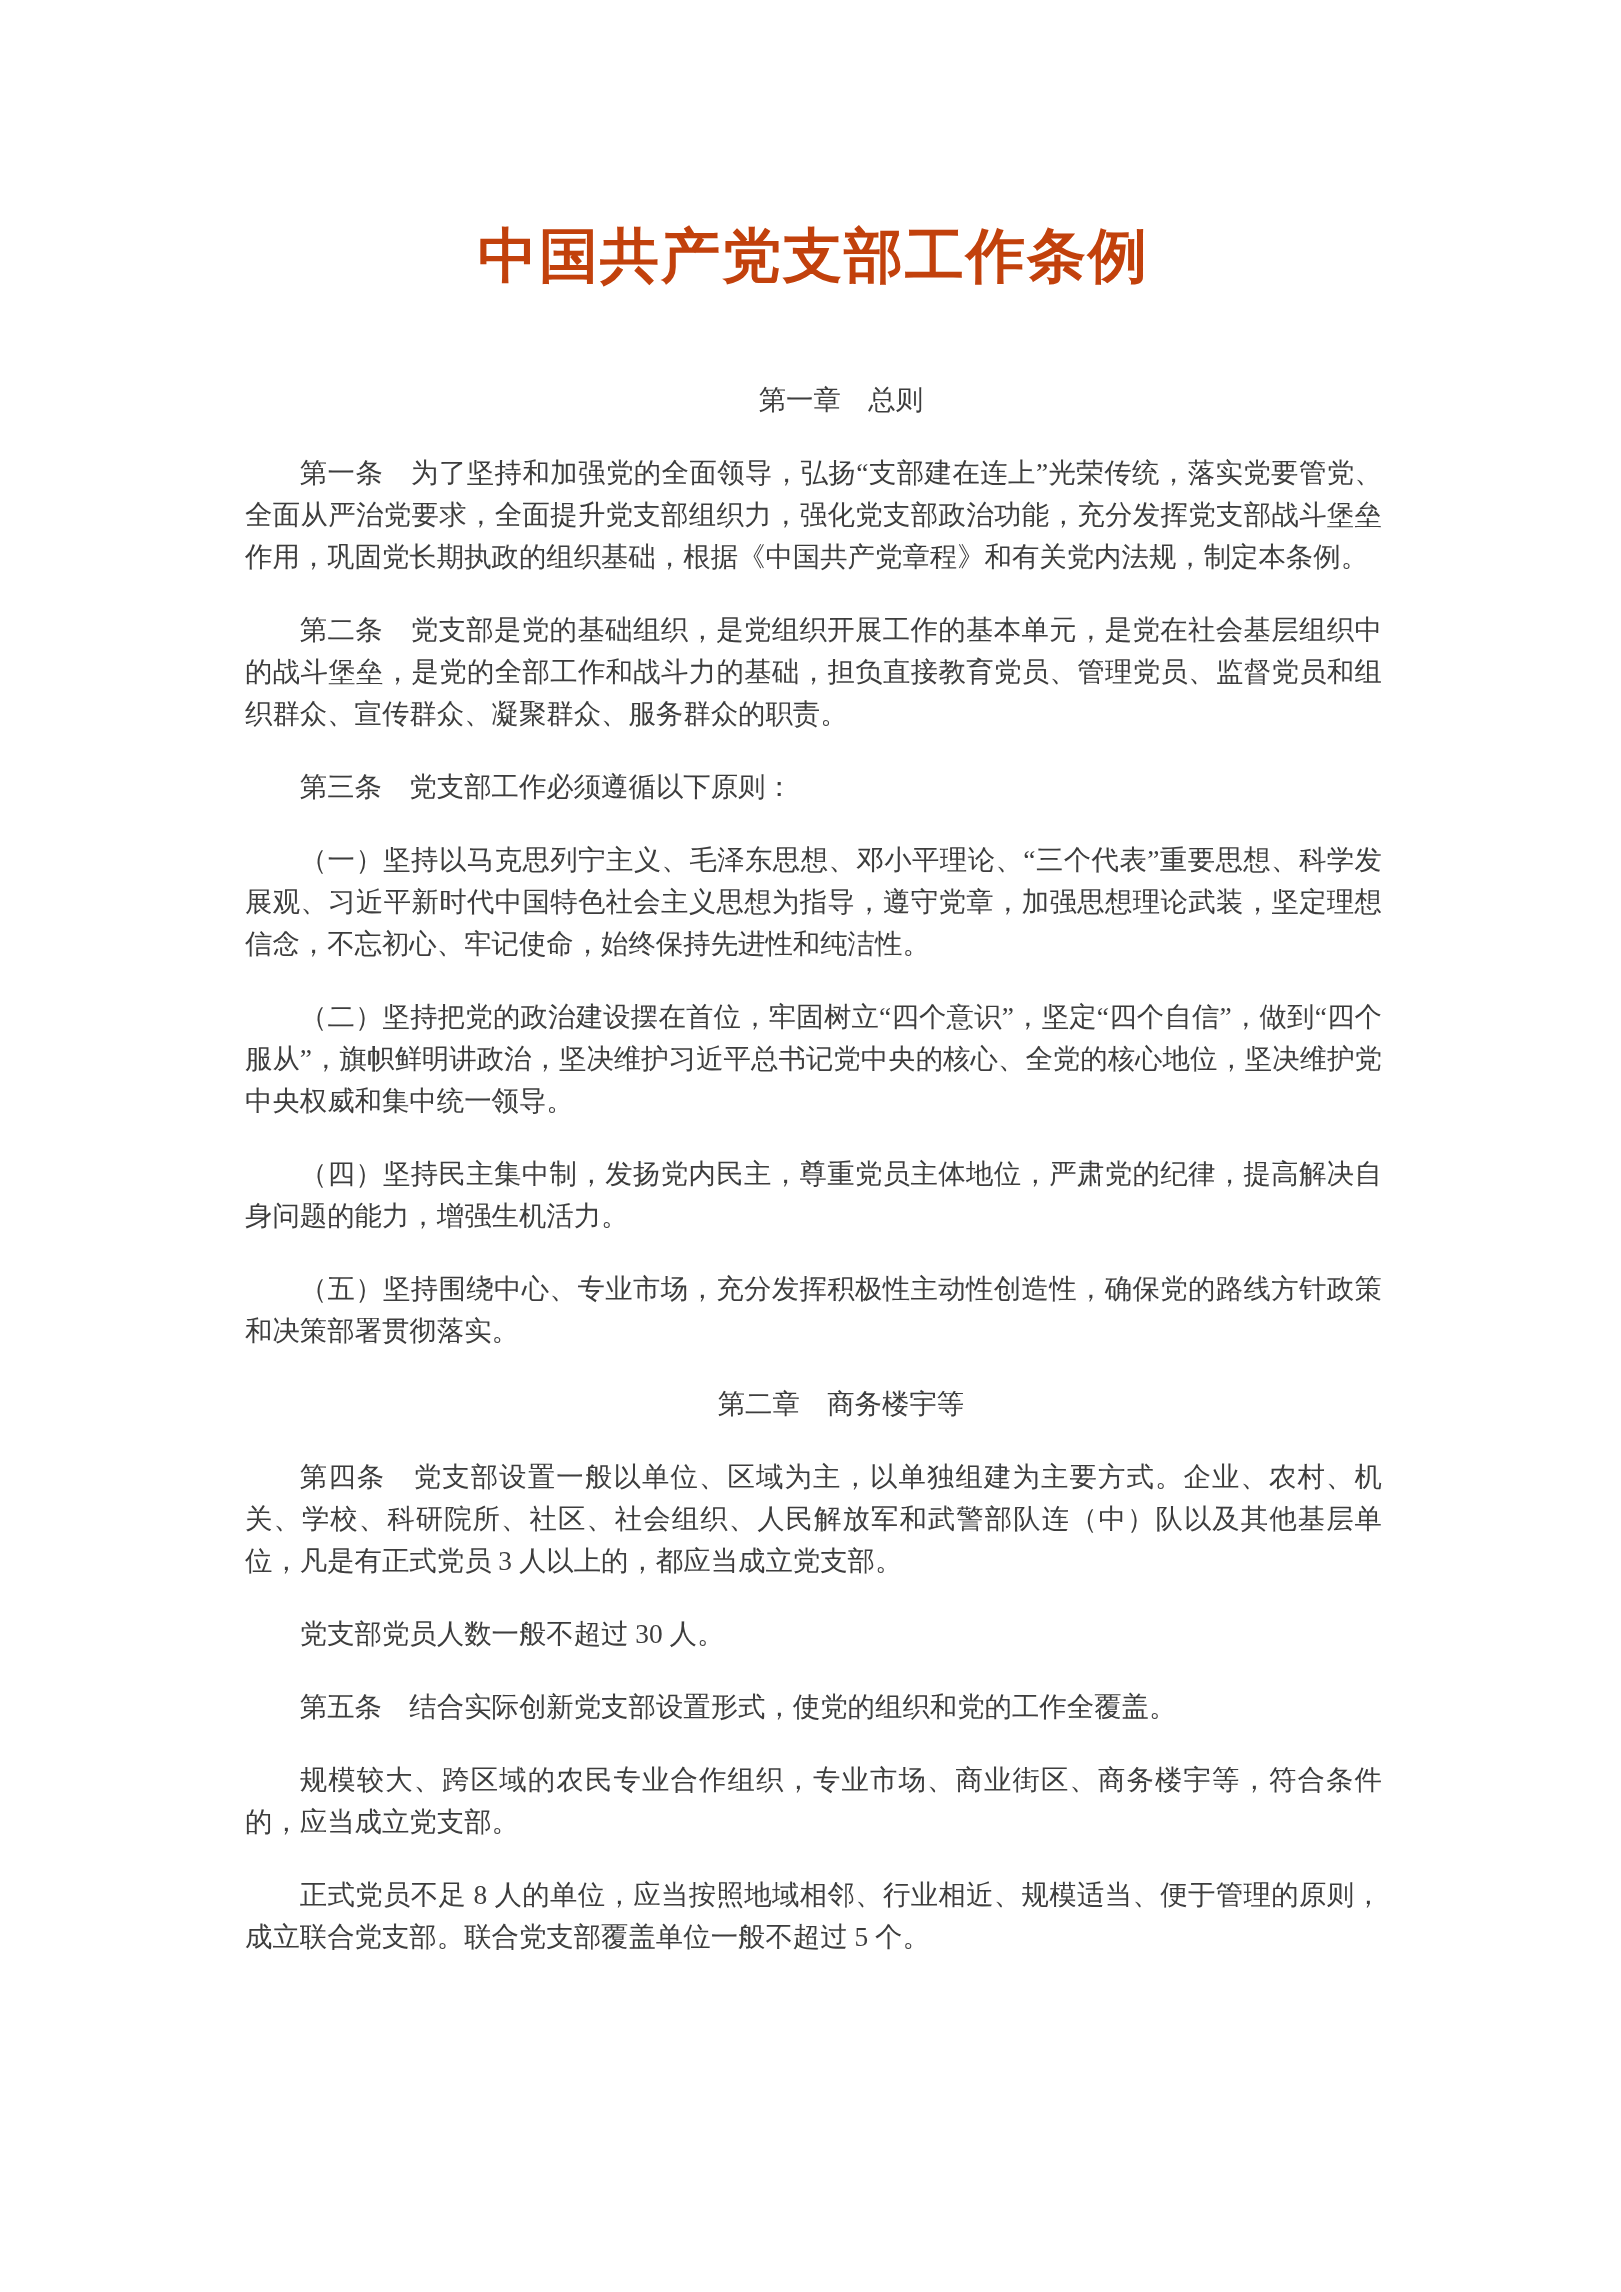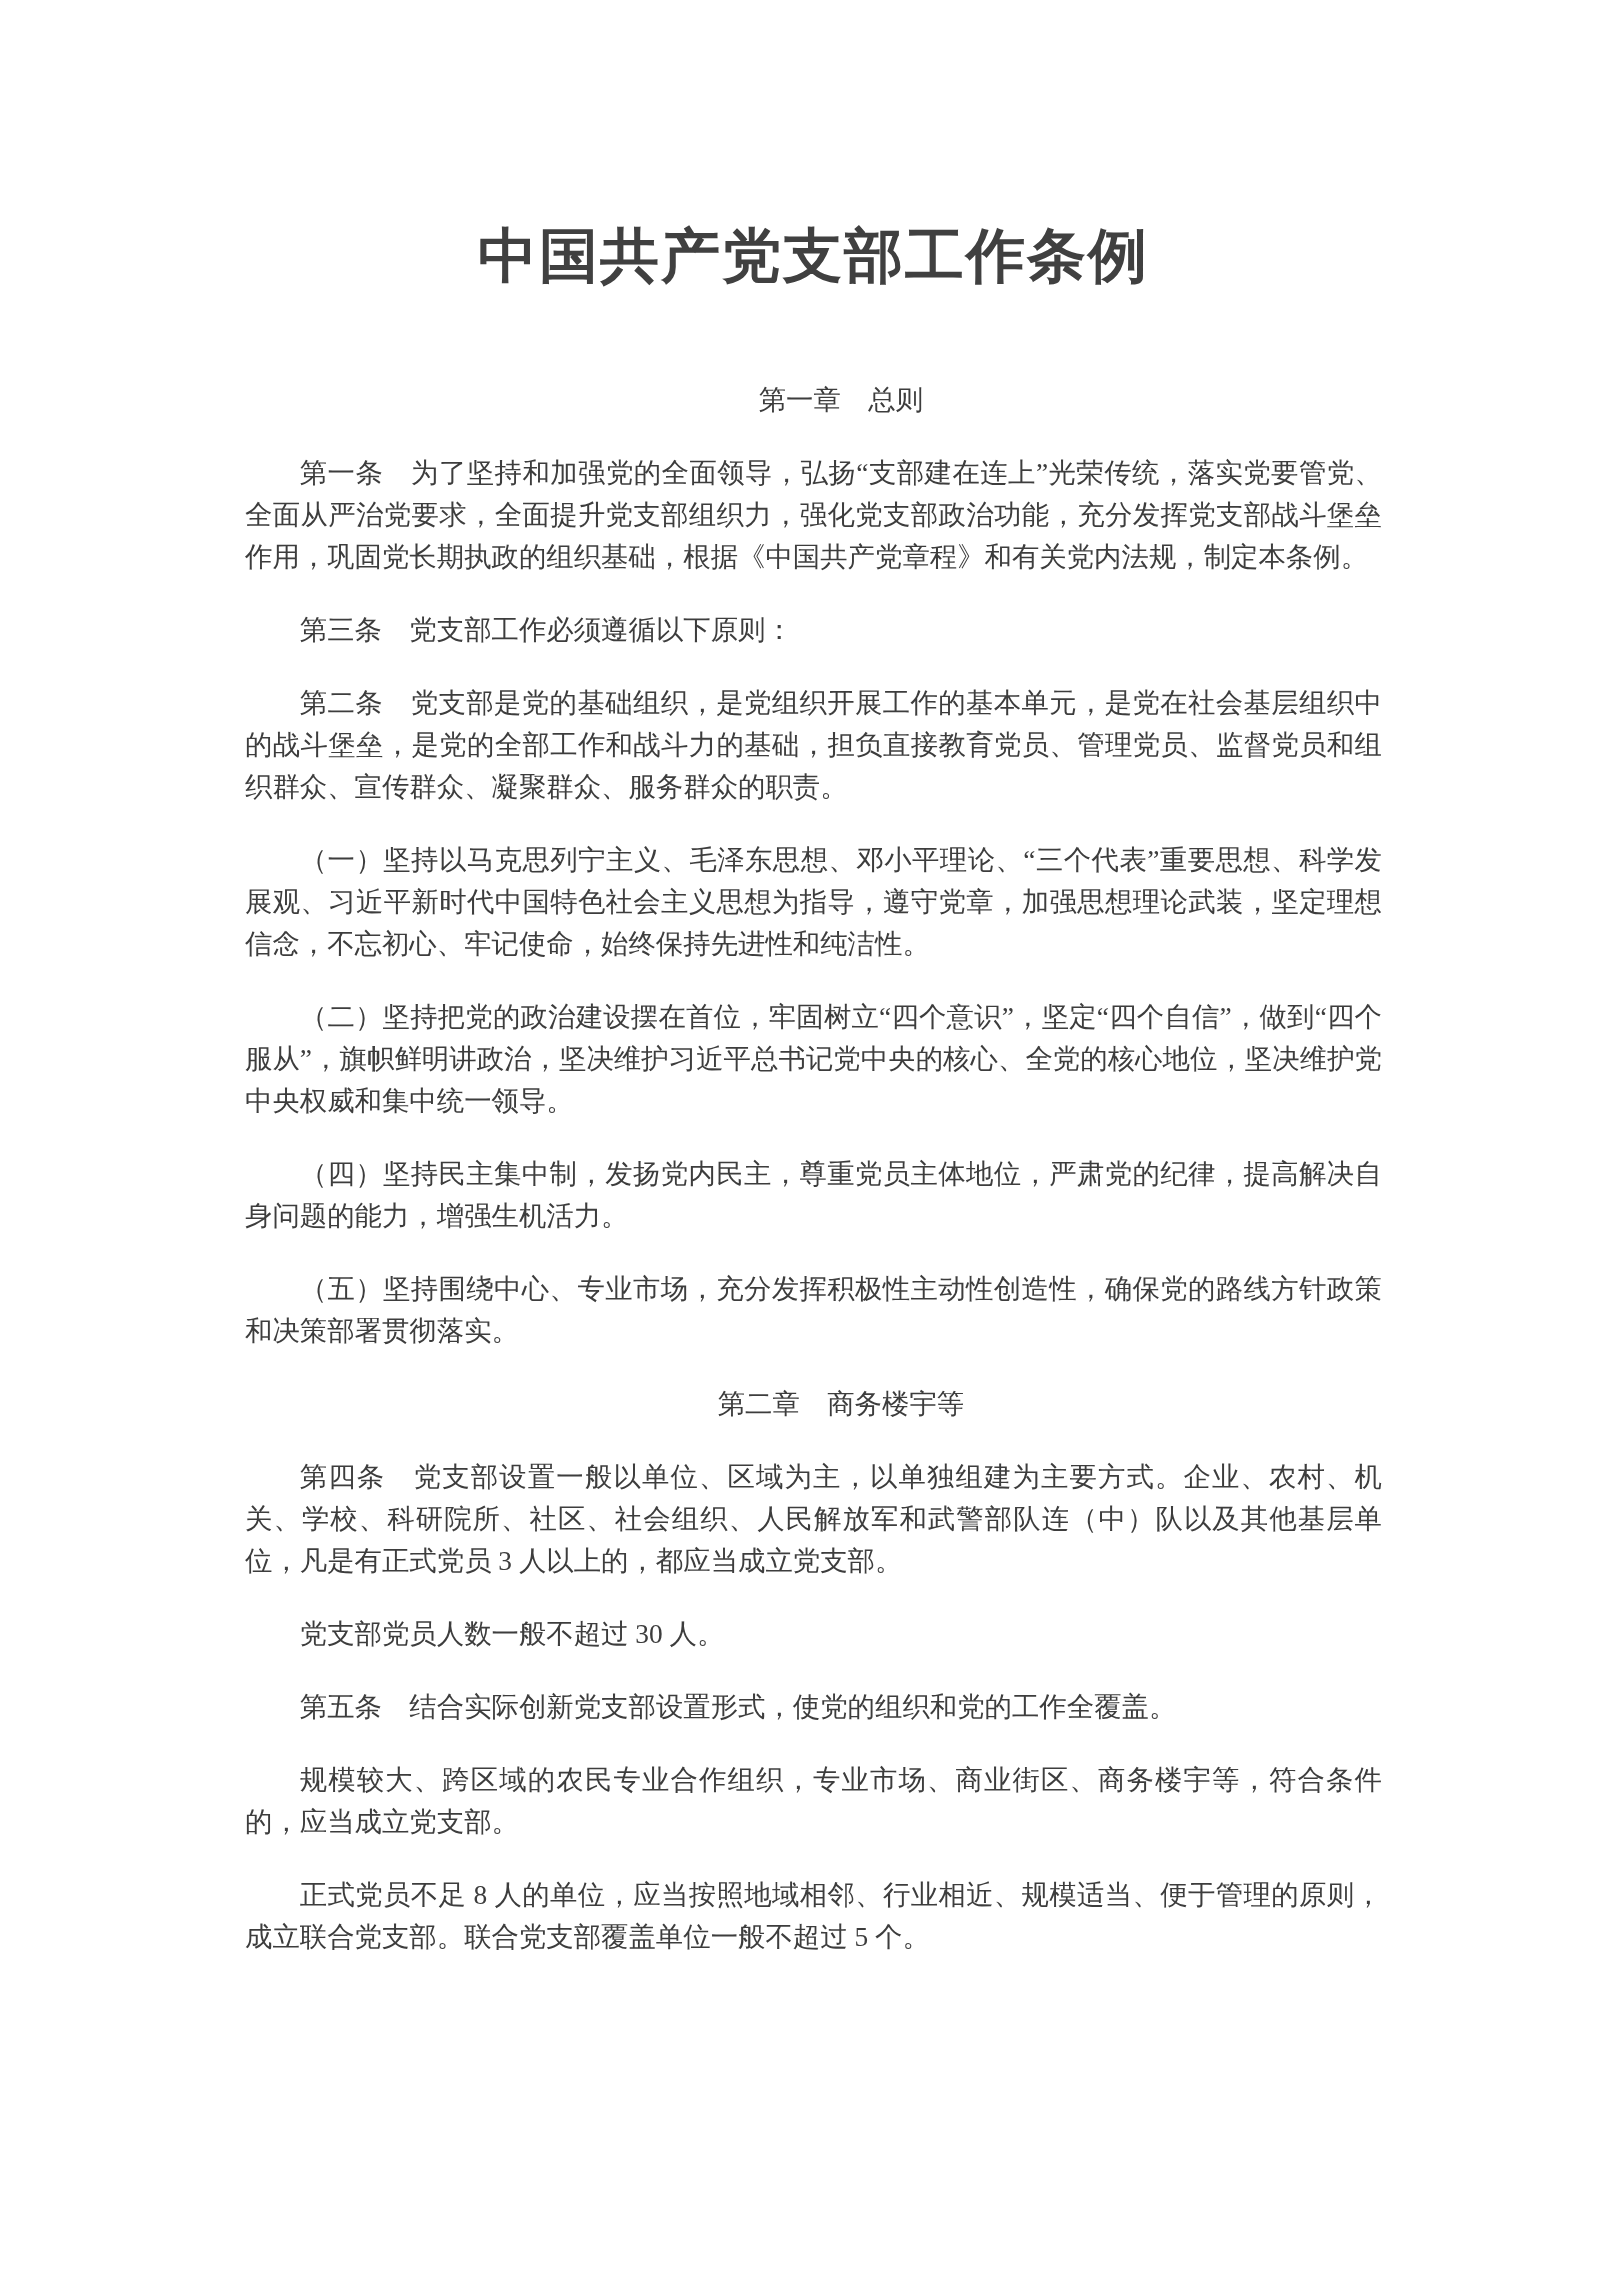--- a/index.html
+++ b/index.html
@@ -19,21 +19,21 @@
     background: #ffffff;
     padding: 222px 239px 39px 245px;
   }
   .doc-title {
     margin: 0 0 88px 0;
     font-family: "Liberation Sans", "DejaVu Sans", sans-serif;
     font-weight: 700;
     font-size: 59px;
     line-height: 69px;
     letter-spacing: 2px;
-    color: #404040;
+    color: #c2410c;
     text-align: center;
   }
   .para {
     margin: 0 0 31px 0;
     font-family: "Liberation Serif", "DejaVu Serif", serif;
     font-size: 27.4px;
     line-height: 42px;
     color: #3d3d3d;
     text-align: justify;
     text-indent: 2em;
@@ -43,22 +43,22 @@
   }
 </style>
 </head>
 <body>
 
 <div class="page">
   <h1 class="doc-title">中国共产党支部工作条例</h1>
 
   <p class="para chapter">第一章　总则</p>
   <p class="para">第一条　为了坚持和加强党的全面领导，弘扬“支部建在连上”光荣传统，落实党要管党、全面从严治党要求，全面提升党支部组织力，强化党支部政治功能，充分发挥党支部战斗堡垒作用，巩固党长期执政的组织基础，根据《中国共产党章程》和有关党内法规，制定本条例。</p>
+  <p class="para">第二条　党支部是党的基础组织，是党组织开展工作的基本单元，是党在社会基层组织中的战斗堡垒，是党的全部工作和战斗力的基础，担负直接教育党员、管理党员、监督党员和组织群众、宣传群众、凝聚群众、服务群众的职责。</p>
   <p class="para">第三条　党支部工作必须遵循以下原则：</p>
-  <p class="para">第二条　党支部是党的基础组织，是党组织开展工作的基本单元，是党在社会基层组织中的战斗堡垒，是党的全部工作和战斗力的基础，担负直接教育党员、管理党员、监督党员和组织群众、宣传群众、凝聚群众、服务群众的职责。</p>
   <p class="para">（一）坚持以马克思列宁主义、毛泽东思想、邓小平理论、“三个代表”重要思想、科学发展观、习近平新时代中国特色社会主义思想为指导，遵守党章，加强思想理论武装，坚定理想信念，不忘初心、牢记使命，始终保持先进性和纯洁性。</p>
   <p class="para">（二）坚持把党的政治建设摆在首位，牢固树立“四个意识”，坚定“四个自信”，做到“四个服从”，旗帜鲜明讲政治，坚决维护习近平总书记党中央的核心、全党的核心地位，坚决维护党中央权威和集中统一领导。</p>
   <p class="para">（四）坚持民主集中制，发扬党内民主，尊重党员主体地位，严肃党的纪律，提高解决自身问题的能力，增强生机活力。</p>
   <p class="para">（五）坚持围绕中心、专业市场，充分发挥积极性主动性创造性，确保党的路线方针政策和决策部署贯彻落实。</p>
   <p class="para chapter">第二章　商务楼宇等</p>
   <p class="para">第四条　党支部设置一般以单位、区域为主，以单独组建为主要方式。企业、农村、机关、学校、科研院所、社区、社会组织、人民解放军和武警部队连（中）队以及其他基层单位，凡是有正式党员 3 人以上的，都应当成立党支部。</p>
   <p class="para">党支部党员人数一般不超过 30 人。</p>
   <p class="para">第五条　结合实际创新党支部设置形式，使党的组织和党的工作全覆盖。</p>
   <p class="para">规模较大、跨区域的农民专业合作组织，专业市场、商业街区、商务楼宇等，符合条件的，应当成立党支部。</p>
   <p class="para">正式党员不足 8 人的单位，应当按照地域相邻、行业相近、规模适当、便于管理的原则，成立联合党支部。联合党支部覆盖单位一般不超过 5 个。</p>

